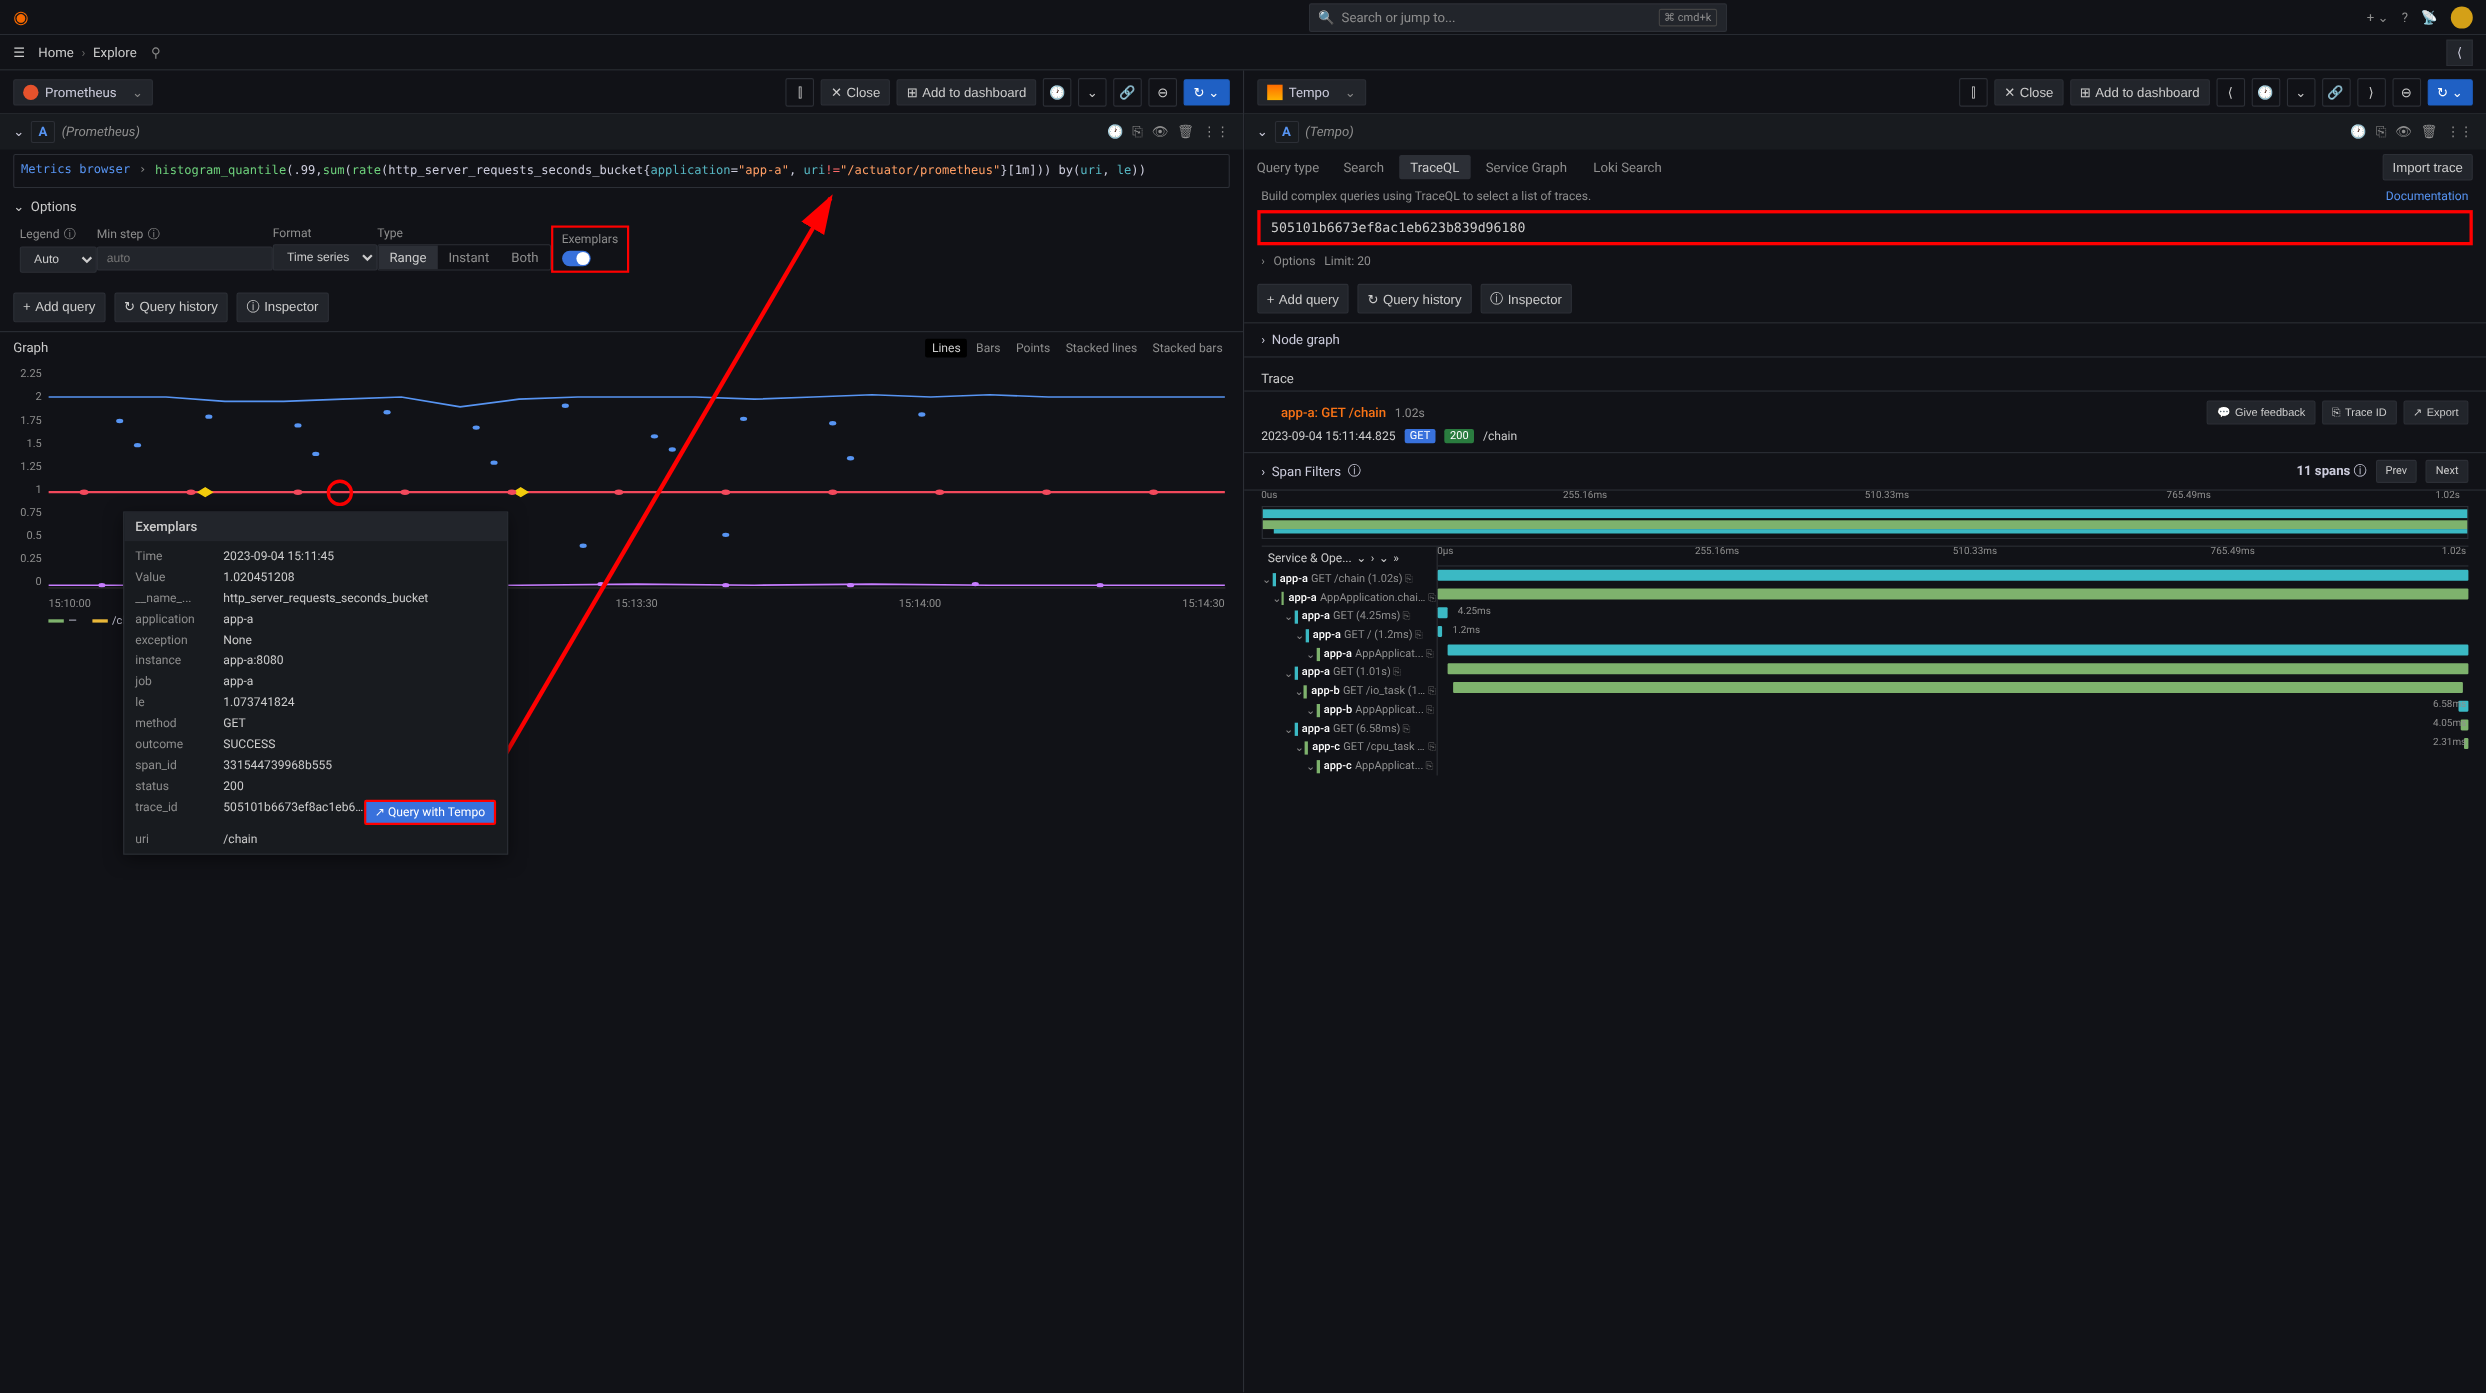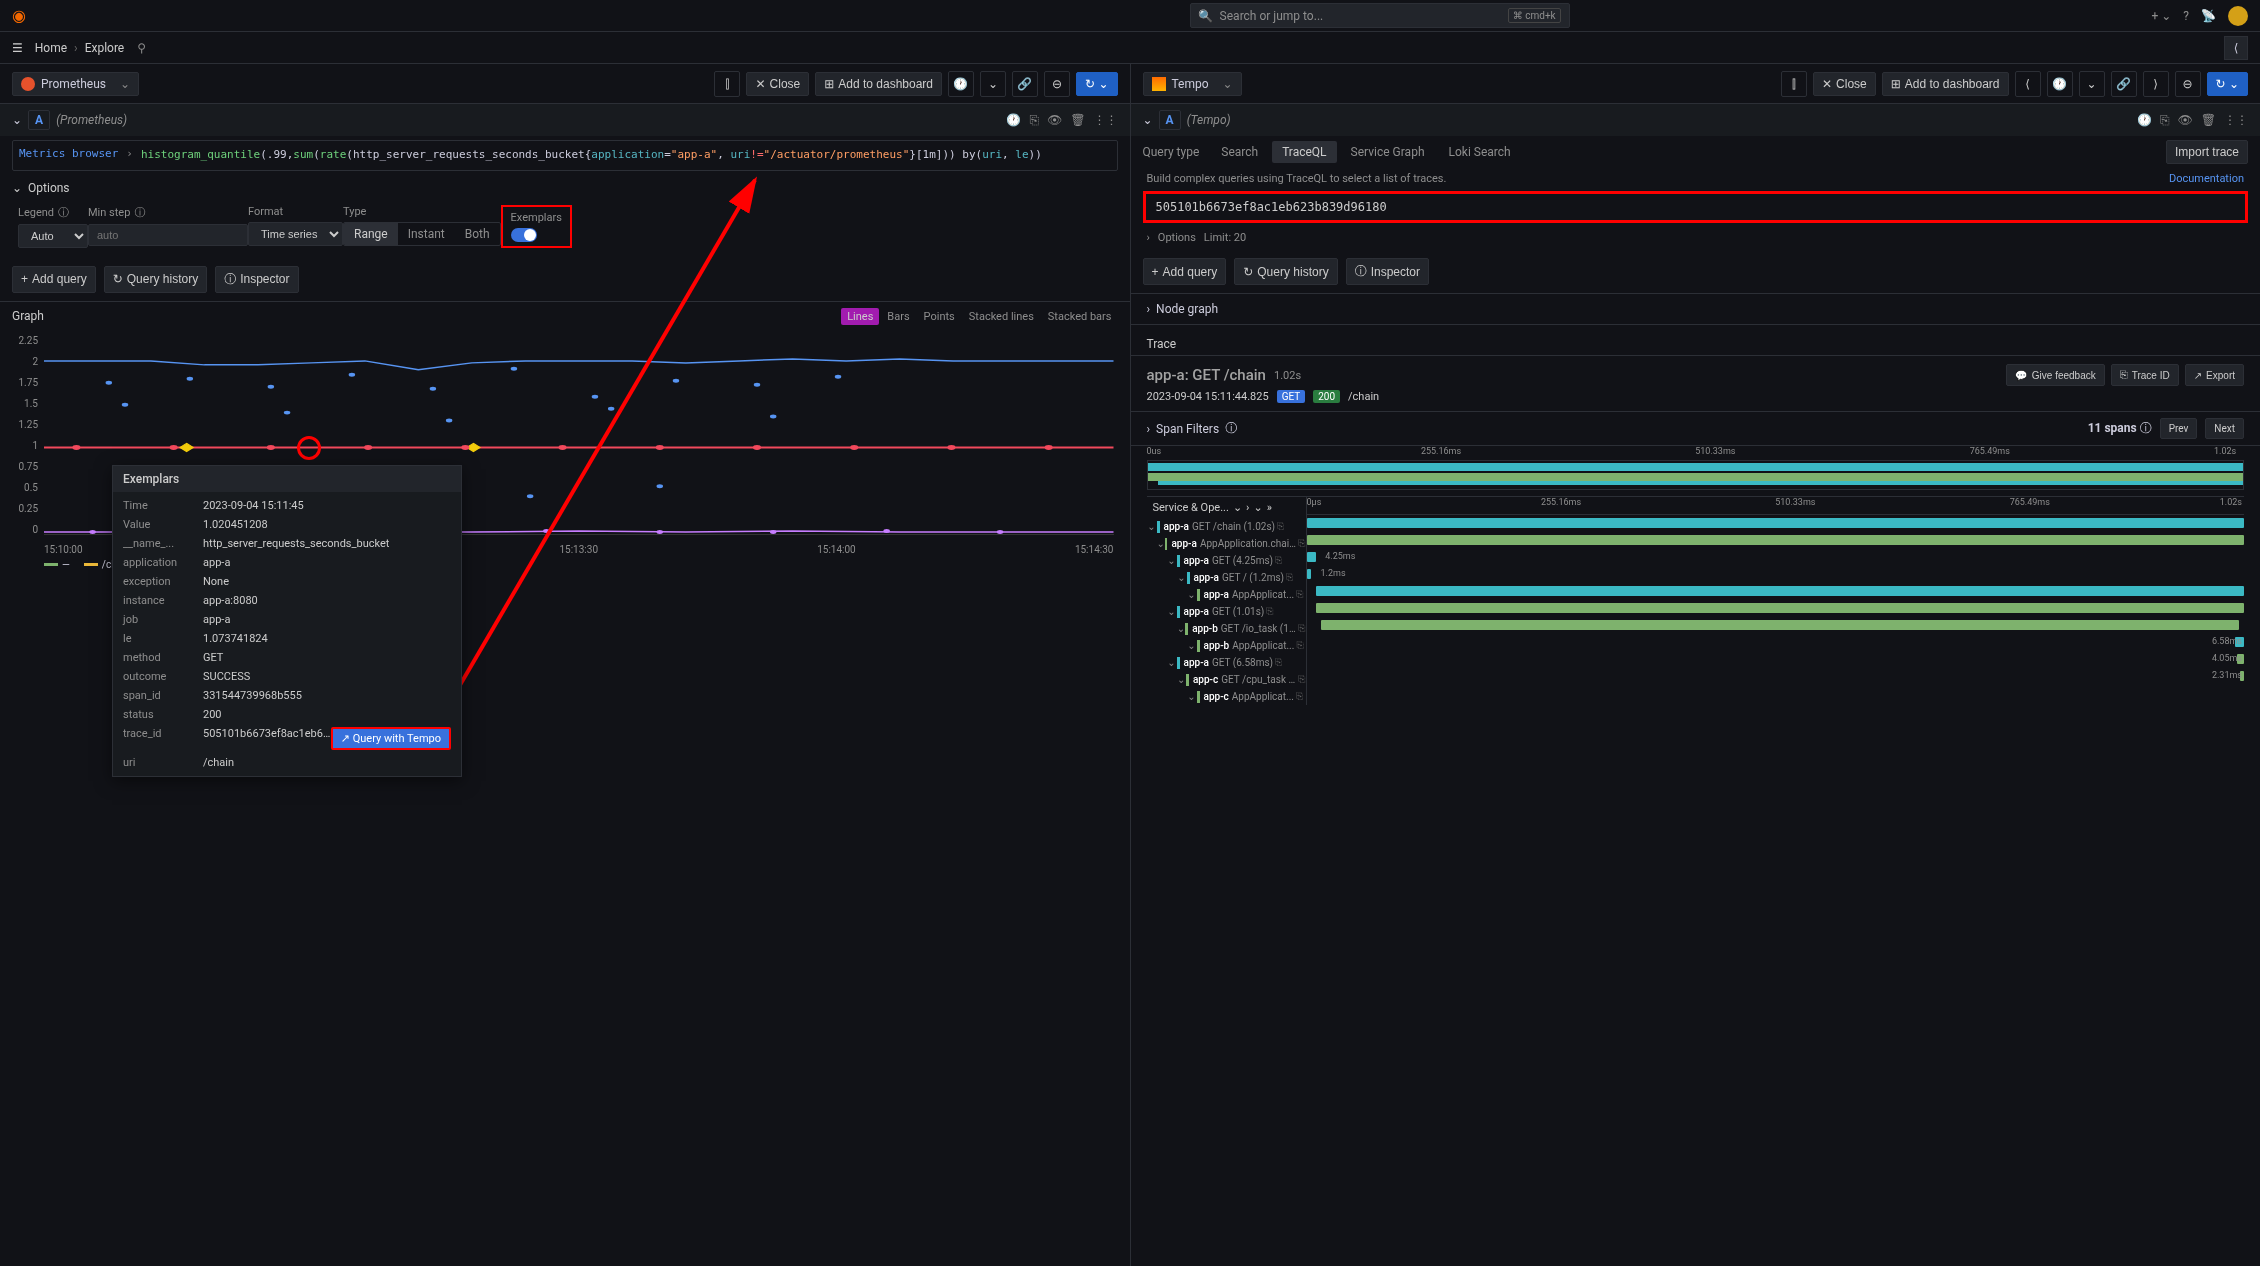--- a/index.html
+++ b/index.html
@@ -62,21 +62,21 @@
 .seg span.active { background: #2c2f36; color: #ccc; }
 .toggle-on { width: 26px; height: 14px; background: #3871dc; border-radius: 7px; position: relative; }
 .toggle-on::after { content:""; width:12px; height:12px; background:#fff; border-radius:50%; position:absolute; top:1px; right:1px; }
 .hl-red { border: 2px solid #f00; padding: 4px 8px; }
 
 .action-btns { display: flex; gap: 8px; padding: 8px 12px; }
 .graph-header { display: flex; align-items: center; padding: 6px 12px; border-top: 1px solid #2c2f36; }
 .graph-header h4 { font-weight: normal; color: #ccc; }
 .viz-tabs { margin-left: auto; display: flex; gap: 2px; }
 .viz-tabs span { padding: 2px 6px; color: #8e8e8e; font-size: 11px; }
-.viz-tabs span.active { background: #a21caf; color: #ccc; border-radius: 2px; }
+.viz-tabs span.active { background: #000000; color: #ccc; border-radius: 2px; }
 
 .chart { position: relative; height: 220px; margin: 4px 12px 0; }
 .yaxis { position: absolute; left: 0; top: 0; bottom: 20px; width: 30px; display: flex; flex-direction: column; justify-content: space-between; text-align: right; color: #8e8e8e; font-size: 10px; padding-right: 4px; }
 .plot { position: absolute; left: 32px; right: 4px; top: 4px; bottom: 20px; border-bottom: 1px solid #333; }
 .xaxis { position: absolute; left: 32px; right: 4px; bottom: 0; display: flex; justify-content: space-between; color: #8e8e8e; font-size: 10px; }
 .legend-row { padding: 4px 12px 12px 44px; display: flex; gap: 14px; font-size: 10px; }
 .legend-item { display: flex; align-items: center; gap: 4px; }
 .swatch { width: 14px; height: 3px; }
 
 .tooltip { position: absolute; left: 100px; top: 130px; width: 350px; background: #181b1f; border: 1px solid #2c2f36; box-shadow: 0 4px 16px rgba(0,0,0,.5); z-index: 10; }
@@ -101,21 +101,21 @@
 
 .traceql-input { margin: 2px 12px; padding: 6px 10px; background: #111217; border: 3px solid #f00; font-family: monospace; color: #ccc; font-size: 12px; }
 
 .opts-tempo { display: flex; gap: 8px; padding: 6px 16px; align-items: center; color: #8e8e8e; font-size: 11px; }
 
 .node-graph { padding: 8px 16px; border-top: 1px solid #2c2f36; border-bottom: 1px solid #2c2f36; display: flex; align-items: center; gap: 6px; }
 
 .trace-section { padding: 8px 0; }
 .trace-header { padding: 4px 16px; color: #ccc; border-bottom: 1px solid #2c2f36; }
 .trace-title { padding: 8px 16px 2px; display: flex; align-items: center; gap: 8px; }
-.trace-title h3 { color: #a3a3a3; font-size: 15px; font-weight: 500; }
+.trace-title h3 { color: #f97316; font-size: 12px; font-weight: 500; margin-left: 18px; }
 .trace-title .dur { color: #8e8e8e; font-size: 11px; }
 .trace-title .right { margin-left: auto; display: flex; gap: 6px; }
 .pill { padding: 1px 5px; border-radius: 2px; font-size: 10px; }
 .pill.get { background: #3871dc; color: #fff; }
 .pill.ok { background: #2a7c3f; color: #fff; }
 .trace-meta { padding: 2px 16px 8px; display: flex; gap: 8px; align-items: center; color: #ccc; font-size: 11px; }
 
 .span-filters { padding: 6px 16px; display: flex; align-items: center; gap: 6px; border-top: 1px solid #2c2f36; border-bottom: 1px solid #2c2f36; }
 .span-filters .right { margin-left: auto; display: flex; gap: 8px; align-items: center; }
 .timeline-ruler { height: 14px; margin: 0 16px; display: flex; font-size: 9px; color: #8e8e8e; position: relative; }

